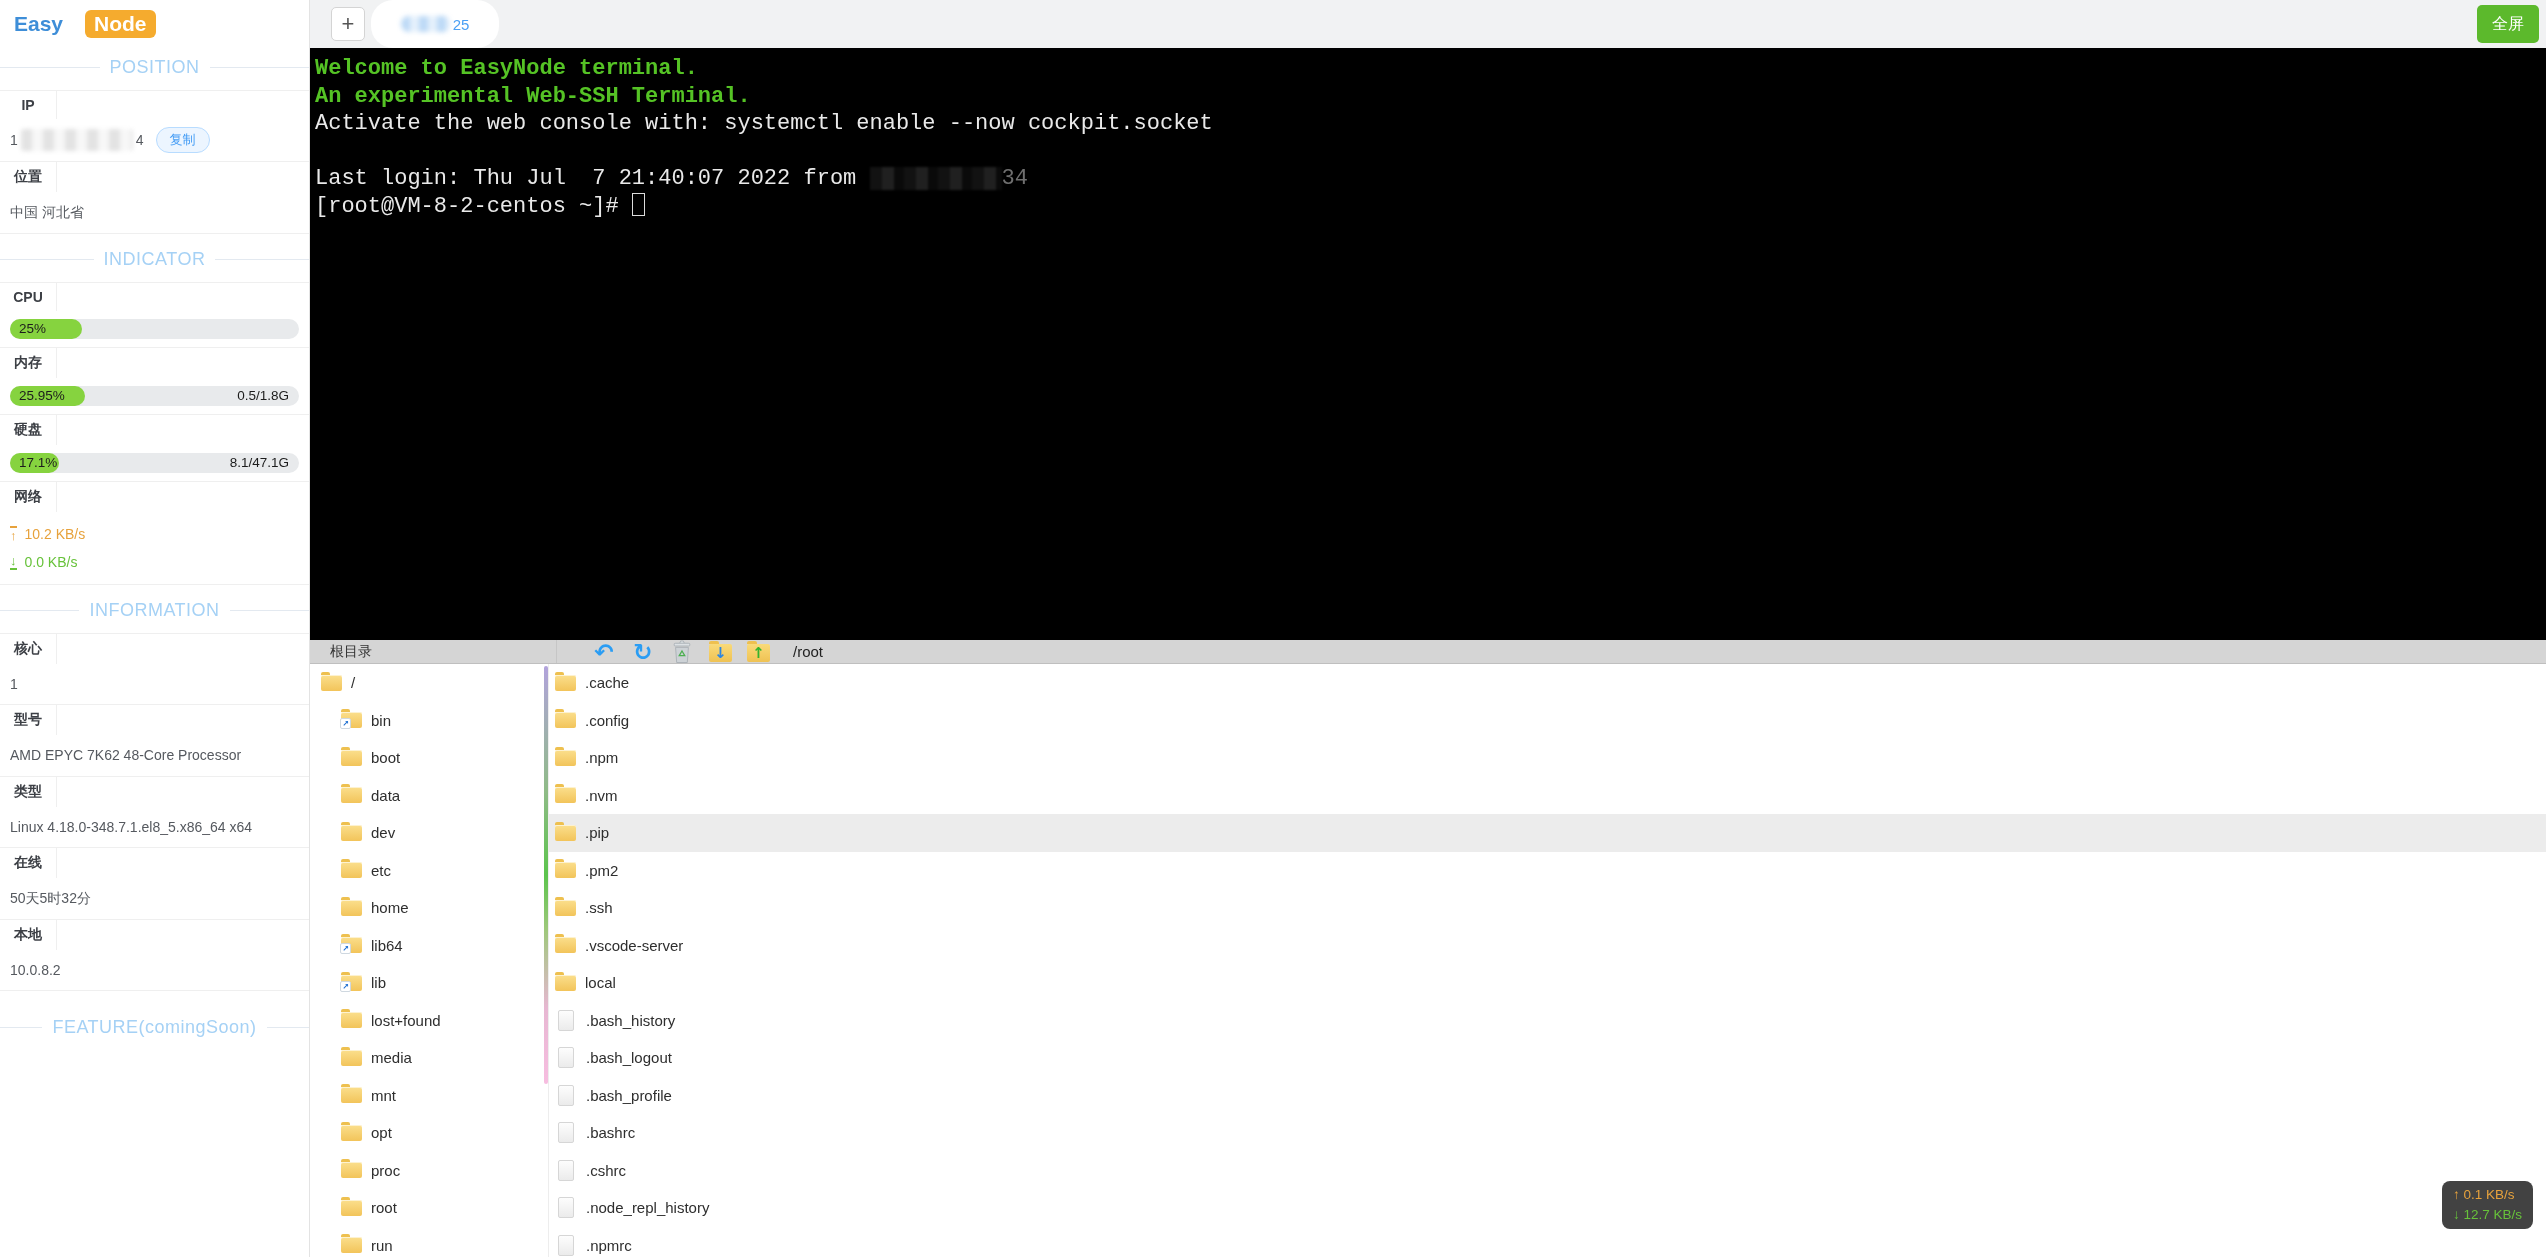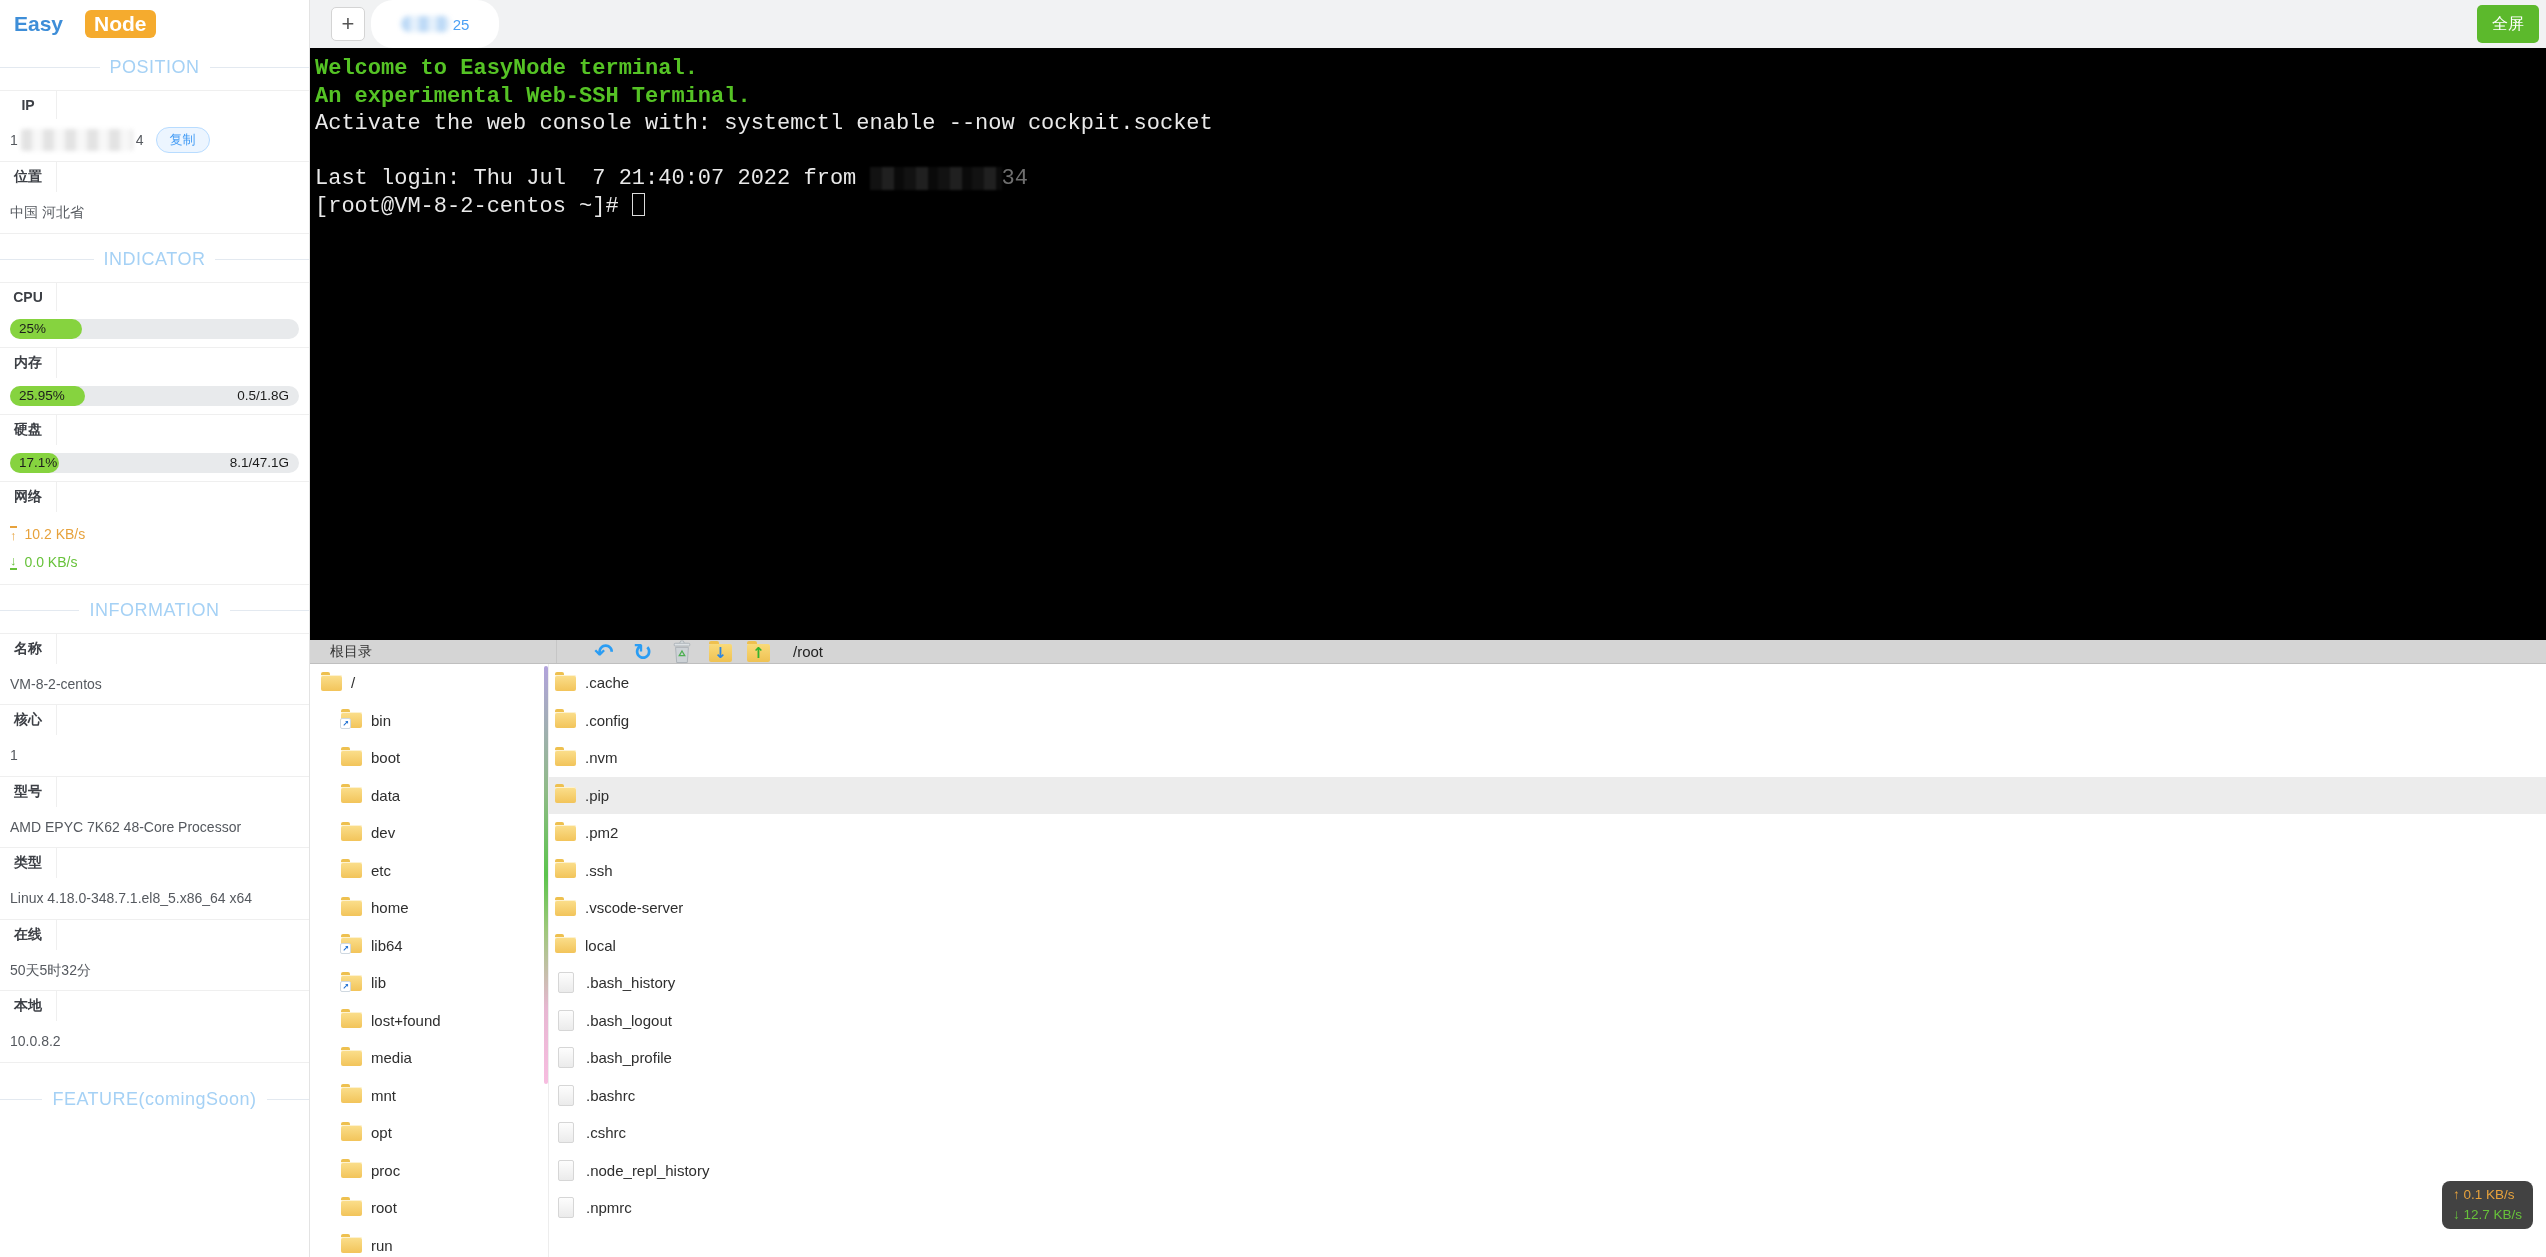--- a/index.html
+++ b/index.html
@@ -166,24 +166,20 @@
       </div>
     </div>
 
     <div class="sec-header">
       <span class="hline"></span>
       <span class="htxt">INFORMATION</span>
       <span class="hline"></span>
     </div>
     <div class="itable">
 
-        <div class="irow">
-          <div class="ilabel">名称</div>
-          <div class="ivalue">VM-8-2-centos</div>
-        </div>
 
         <div class="irow">
           <div class="ilabel">核心</div>
           <div class="ivalue">1</div>
         </div>
 
         <div class="irow">
           <div class="ilabel">型号</div>
           <div class="ivalue">AMD EPYC 7K62 48-Core Processor</div>
         </div>
@@ -346,20 +342,24 @@
             <div class="fitem folder">
               <span class="ficon"></span>
               <span class="fname">.cache</span>
             </div>
 
             <div class="fitem folder">
               <span class="ficon"></span>
               <span class="fname">.config</span>
             </div>
 
+            <div class="fitem folder">
+              <span class="ficon"></span>
+              <span class="fname">.npm</span>
+            </div>
 
             <div class="fitem folder">
               <span class="ficon"></span>
               <span class="fname">.nvm</span>
             </div>
 
             <div class="fitem folder selected">
               <span class="ficon"></span>
               <span class="fname">.pip</span>
             </div>

